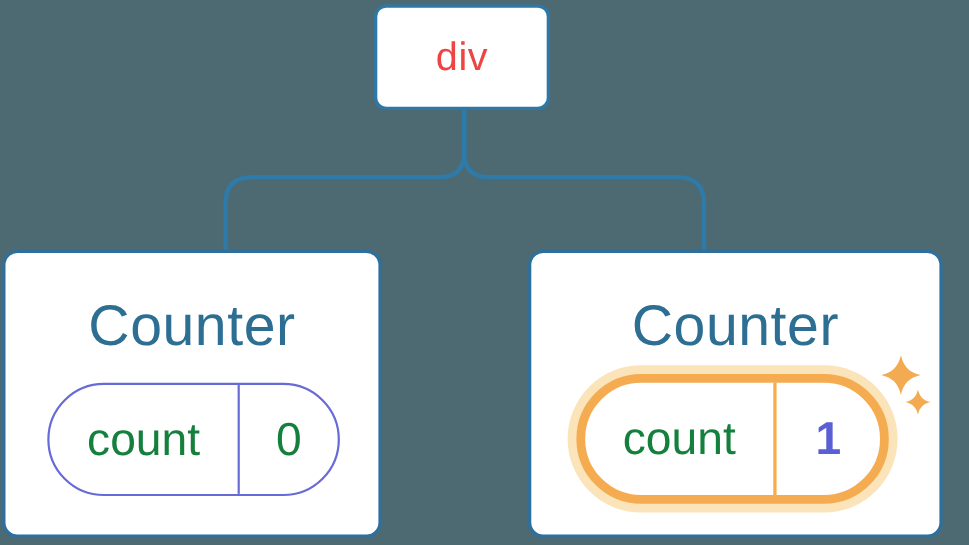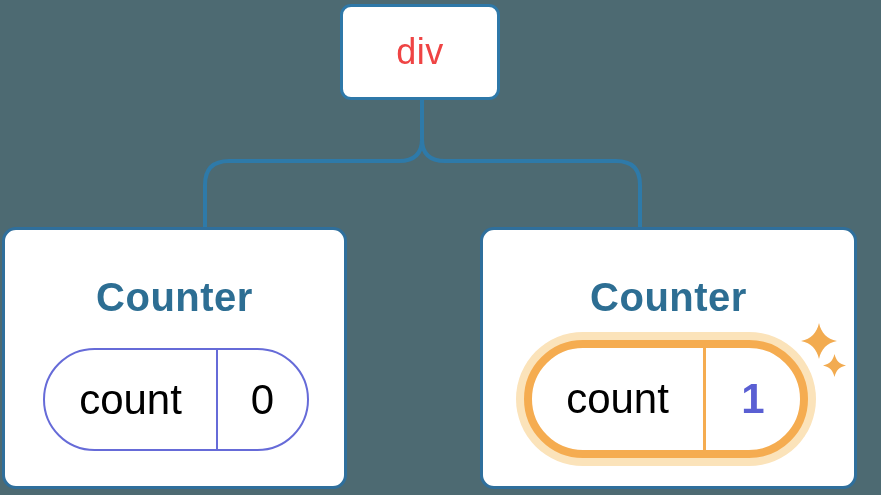--- a/index.html
+++ b/index.html
@@ -47,23 +47,23 @@
     border: 3px solid #2F6F9C;
     border-radius: 14px;
   }
   .card-left  { left: 2px;   width: 345px; }
   .card-right { left: 480px; width: 377px; }
   .card-title {
     position: absolute;
     left: 0; right: 0;
     top: 46px;
     text-align: center;
-    font-size: 40px;
+    font-size: 52px;
     line-height: 42px;
-    font-weight: 700;
+    font-weight: 400;
     color: #2D6E93;
     letter-spacing: 0.5px;
   }
   .pill {
     position: absolute;
     box-sizing: border-box;
     background: #ffffff;
     display: flex;
     align-items: stretch;
   }
@@ -78,21 +78,21 @@
     width: 284px; height: 118px;
     border: 8px solid #F5AC50;
     border-radius: 59px;
     box-shadow: 0 0 0 8px #FBE3BA;
   }
   .pill-key, .pill-value {
     display: flex;
     align-items: center;
     justify-content: center;
     font-size: 42px;
-    color: #000000;
+    color: #15803d;
   }
   .pill-plain .pill-key {
     width: 171px;
     border-right: 2.5px solid #666BD8;
   }
   .pill-highlight .pill-key {
     width: 171px;
     border-right: 3px solid #F5AC50;
   }
   .pill-value { flex: 1; }

